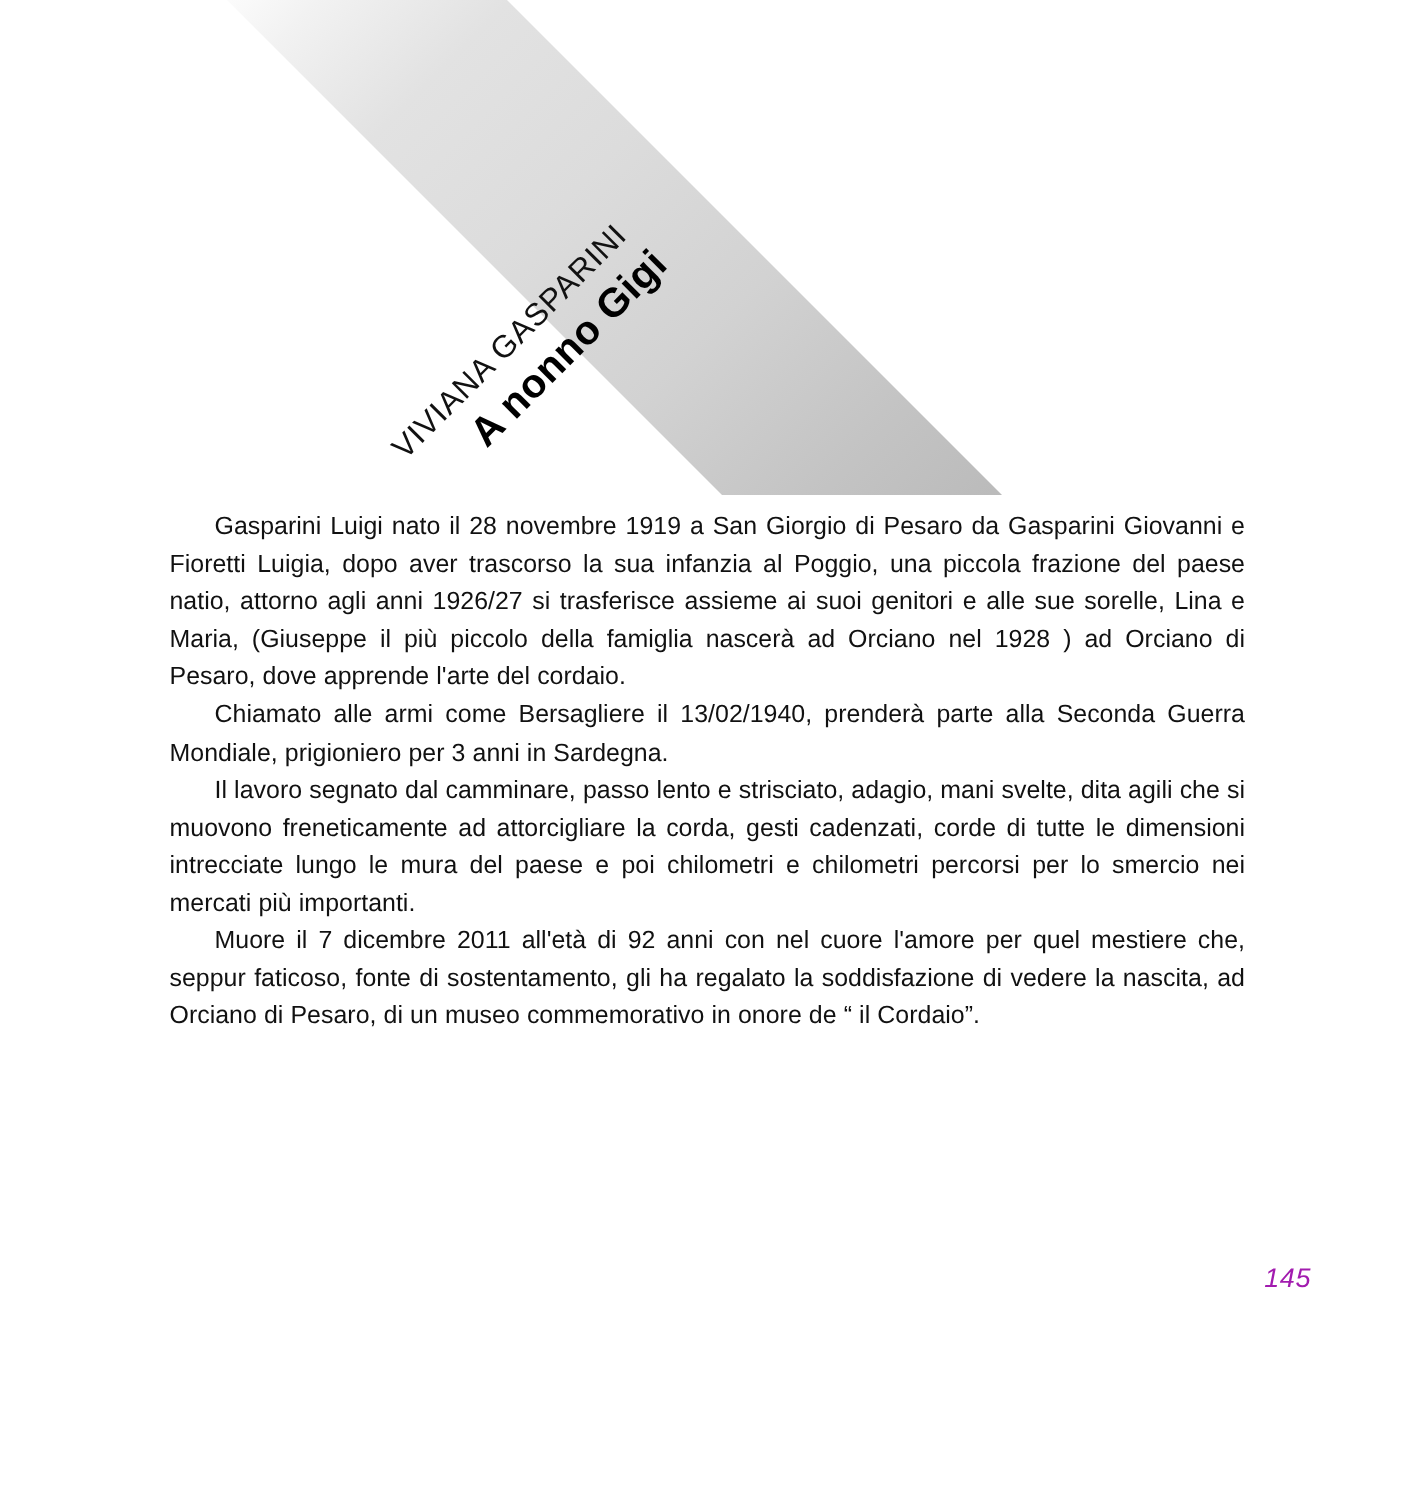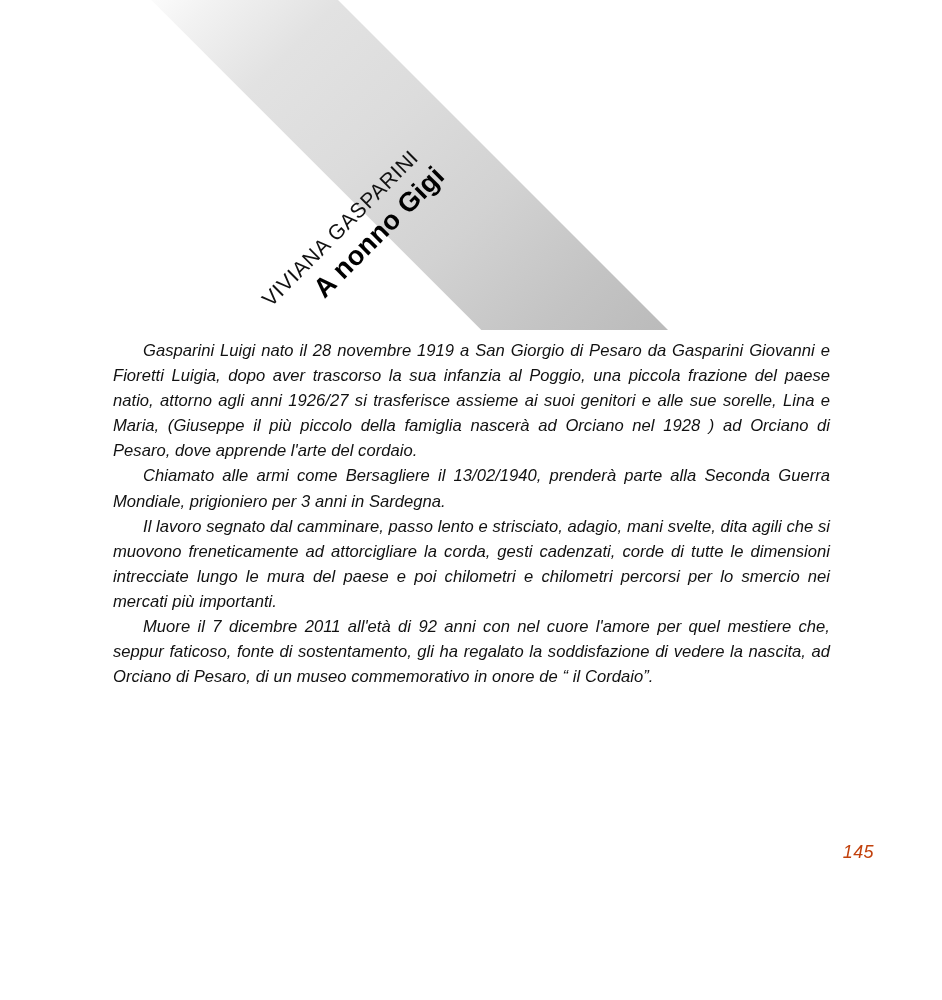--- a/index.html
+++ b/index.html
@@ -89,41 +89,40 @@
     left: 113px;
     top: 338px;
     width: 717px;
     font-size: 16.6px;
     line-height: 25.1px;
     text-align: justify;
     text-justify: inter-word;
     color: #111111;
     letter-spacing: 0.02px;
     word-spacing: 0.1px;
-    font-style: italic;
   }
   #body-text p {
     margin: 0;
     text-indent: 30px;
     text-align: justify;
     hyphens: manual;
   }
   #body-text p:last-child {
     text-align-last: left;
   }
 
   
   #folio {
     position: absolute;
     right: 68px;
     top: 842px;
     font-size: 18px;
     font-style: italic;
     font-weight: 400;
-    color: #c2410c;
+    color: #a21caf;
     letter-spacing: 0.4px;
   }
 </style>
 </head>
 <body>
 
 <div id="page">
 
   <div id="banner-area">
     <div class="banner-band"></div>

